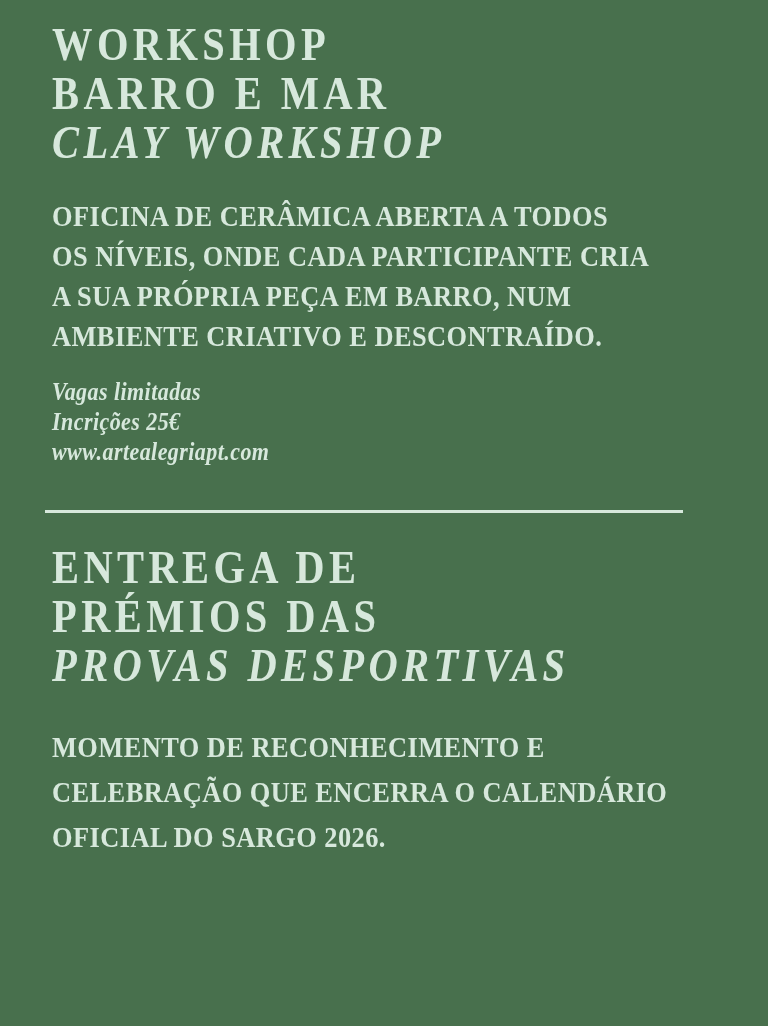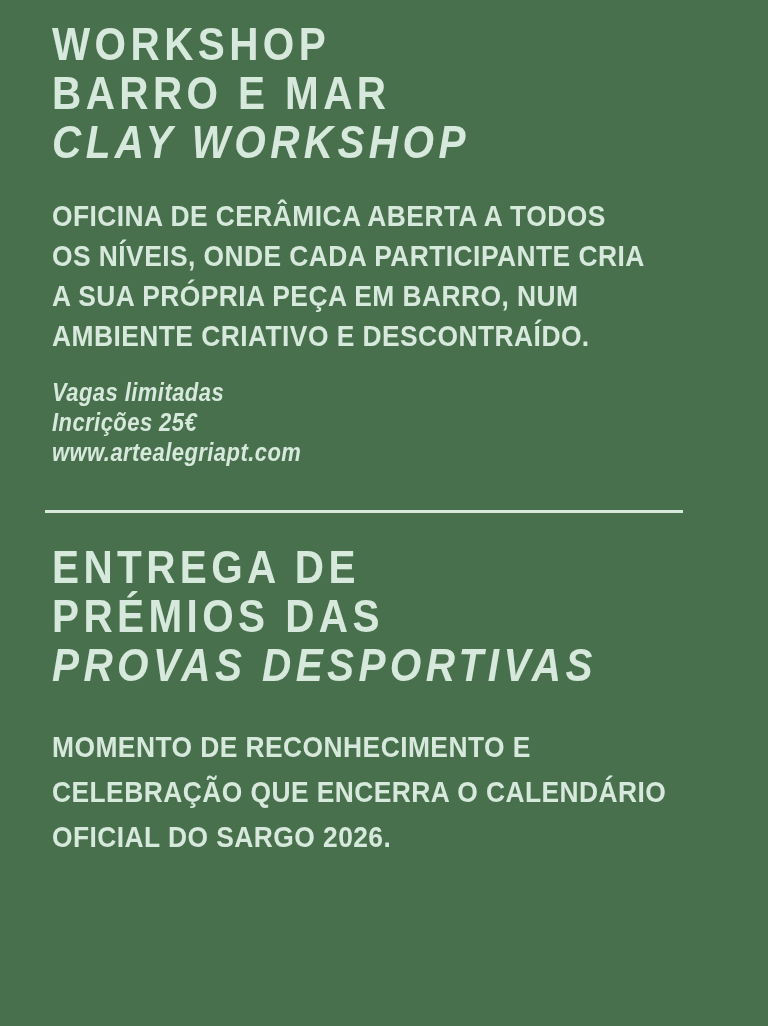--- a/index.html
+++ b/index.html
@@ -14,20 +14,21 @@
     background: var(--background);
     font-family: "Liberation Sans", sans-serif;
   }
   .poster {
     position: relative;
     width: 768px;
     height: 1026px;
     overflow: hidden;
     background: var(--background);
     color: var(--text);
+    font-family: Liberation Serif, serif;
   }
   .condensed {
     transform: scaleX(0.88);
     transform-origin: 0 0;
   }
   .title-block {
     position: absolute;
     left: 52px;
     font-weight: bold;
     font-size: 46px;

